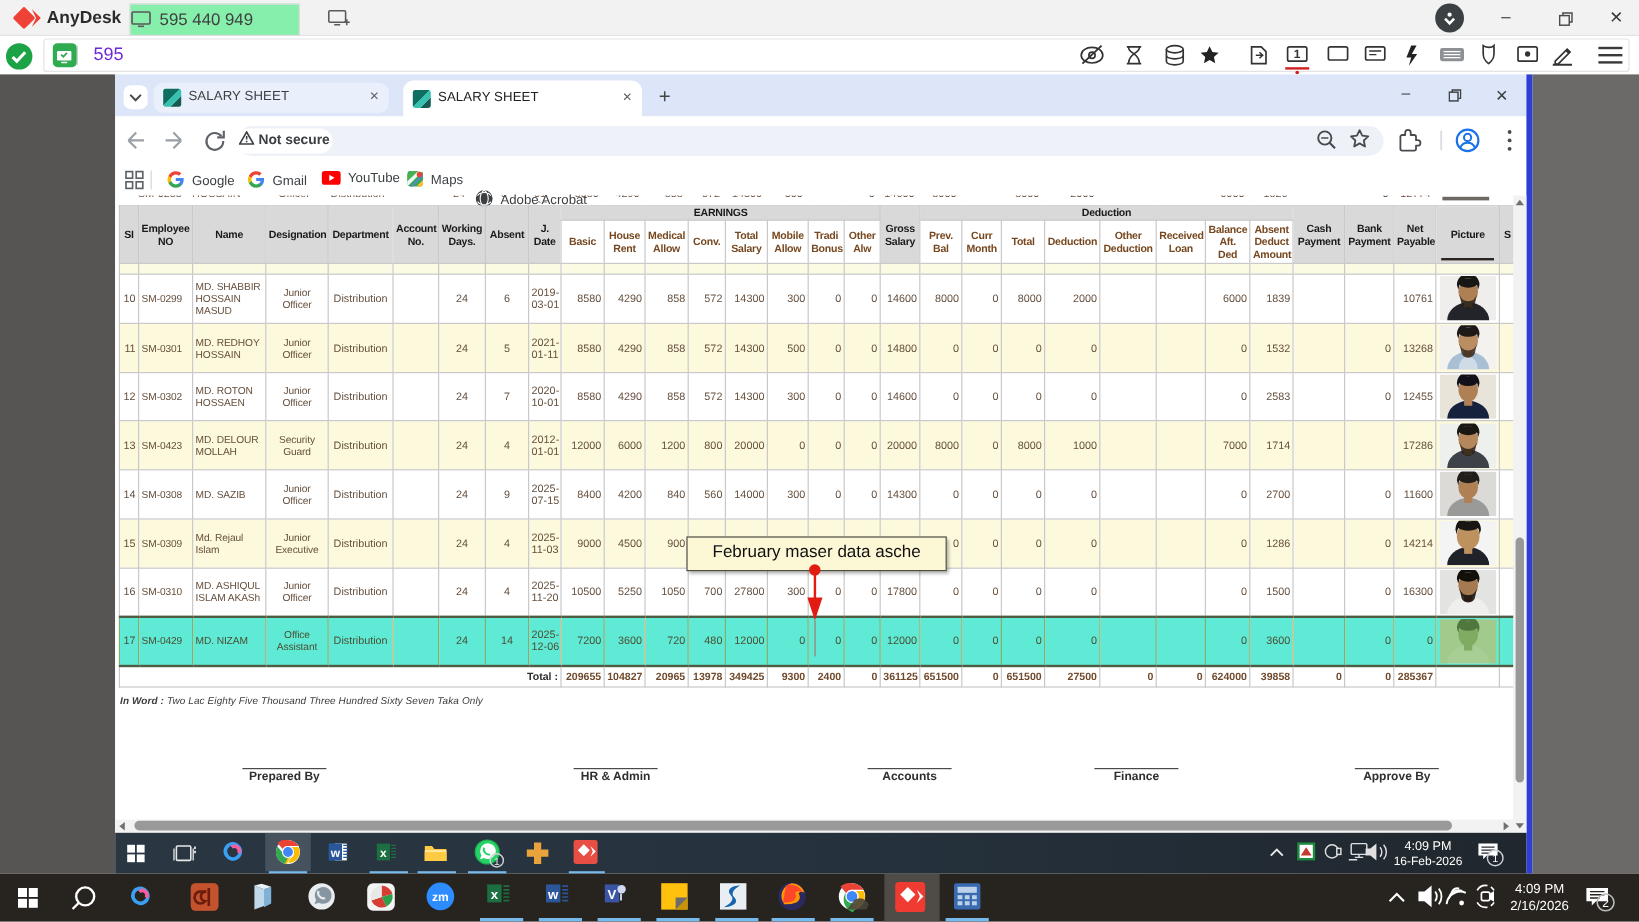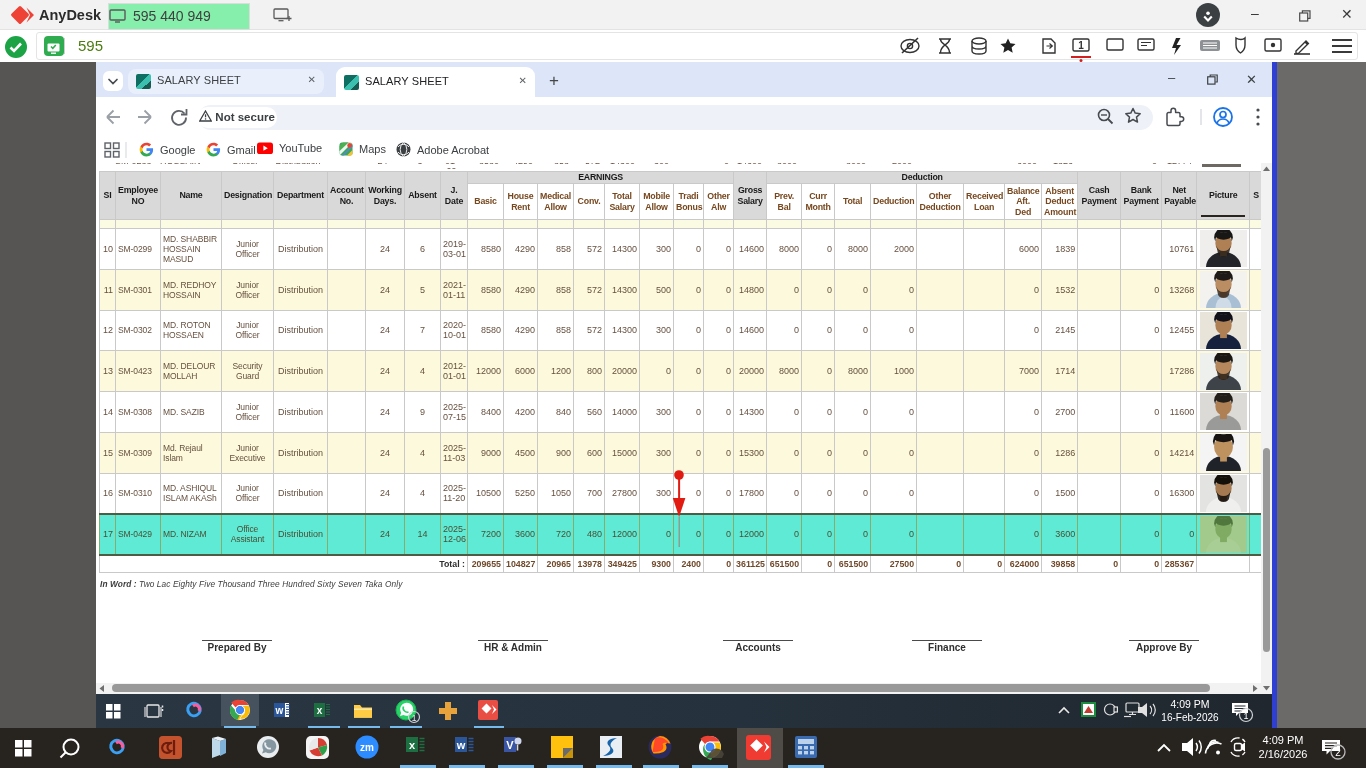--- a/index.html
+++ b/index.html
@@ -129,21 +129,21 @@
         <circle cx="12" cy="12" r="11" fill="#1ba345"></circle>
         <path d="M6.5 12.5 l3.5 3.5 l7-7.5" fill="none" stroke="#fff" stroke-width="2.6"></path>
       </svg></div>
   <div class="abs" id="adfield"></div>
   <div class="abs" id="adchip"><svg width="13" height="11" viewBox="0 0 13 11">
         <rect x="0.5" y="0.5" width="12" height="8" rx="1" fill="#fff"></rect>
         <path d="M4 3.5 l1.8 1.8 l3-3.2" fill="none" stroke="#2fab50" stroke-width="1.5"></path>
         <path d="M4 10.2 h5" stroke="#fff" stroke-width="1.4"></path>
       </svg></div>
   <div class="abs" style="left:64px;top:38px;width:1px;height:16px;background:#cfcfcf;"></div>
-  <div class="abs" style="left:78px;top:37px;font-size:15px;color:#4d7c0f;">595</div>
+  <div class="abs" style="left:78px;top:37px;font-size:15px;color:#6d28d9;">595</div>
 
   <svg class="abs" id="adicons" width="470" height="32" viewBox="0 0 470 32" style="left:890px;top:30px;">
     <g stroke="#333" fill="none" stroke-width="1.4">
       <ellipse cx="20" cy="16" rx="9" ry="6.5"></ellipse>
         <circle cx="20" cy="16" r="2.6"></circle>
         <path d="M12 23 L28 8" stroke-width="1.6"></path>
       <path d="M49 9 h12 M49 23 h12 M50.5 9.5 c0 5 9 5 9 13 M59.5 9.5 c0 5 -9 5 -9 13"></path>
       <ellipse cx="89" cy="11" rx="7" ry="3"></ellipse>
         <path d="M82 11 v10 c0 1.8 3.2 3 7 3 s7 -1.2 7 -3 v-10 M82 16 c0 1.8 3.2 3 7 3 s7 -1.2 7 -3"></path>
       <path d="M118 8.5 l2.3 4.8 5.2 .6 -3.9 3.6 1.1 5.2 -4.7-2.7 -4.7 2.7 1.1-5.2 -3.9-3.6 5.2-.6 Z" fill="#222" stroke="none"></path>
@@ -244,33 +244,33 @@
         <path fill="#34A853" d="M24 46c5.9 0 10.9-2 14.5-5.3l-7.1-5.5c-2 1.3-4.5 2.1-7.4 2.1-5.7 0-10.5-3.8-12.2-9h-7.3v5.7C8.1 41.2 15.5 46 24 46z"></path>
         <path fill="#FBBC05" d="M11.8 28.3c-.4-1.3-.7-2.8-.7-4.3s.3-3 .7-4.3V14h-7.3C2.9 17 2 20.4 2 24s.9 7 2.5 10l7.3-5.7z"></path>
         <path fill="#EA4335" d="M24 10.7c3.2 0 6.1 1.1 8.4 3.3l6.3-6.3C34.9 4.2 29.9 2 24 2 15.5 2 8.1 6.8 4.5 14l7.3 5.7c1.7-5.2 6.5-9 12.2-9z"></path>
       </svg><span>Google</span></div>
   <div class="abs bk" style="left:206px;"><svg width="15" height="15" viewBox="0 0 48 48">
         <path fill="#4285F4" d="M45.1 24.5c0-1.6-.1-3.1-.4-4.5H24v8.5h11.8c-.5 2.8-2.1 5.1-4.4 6.7v5.5h7.1c4.2-3.8 6.6-9.5 6.6-16.2z"></path>
         <path fill="#34A853" d="M24 46c5.9 0 10.9-2 14.5-5.3l-7.1-5.5c-2 1.3-4.5 2.1-7.4 2.1-5.7 0-10.5-3.8-12.2-9h-7.3v5.7C8.1 41.2 15.5 46 24 46z"></path>
         <path fill="#FBBC05" d="M11.8 28.3c-.4-1.3-.7-2.8-.7-4.3s.3-3 .7-4.3V14h-7.3C2.9 17 2 20.4 2 24s.9 7 2.5 10l7.3-5.7z"></path>
         <path fill="#EA4335" d="M24 10.7c3.2 0 6.1 1.1 8.4 3.3l6.3-6.3C34.9 4.2 29.9 2 24 2 15.5 2 8.1 6.8 4.5 14l7.3 5.7c1.7-5.2 6.5-9 12.2-9z"></path>
       </svg><span>Gmail</span></div>
-  <div class="abs bk" style="left:257px;"><svg width="16" height="13" viewBox="0 0 16 13">
+  <div class="abs bk" style="left:268px;"><svg width="16" height="13" viewBox="0 0 16 13">
         <rect x="0" y="0.5" width="16" height="11.5" rx="2.6" fill="#f00"></rect>
         <path d="M6.4 3.6 L10.8 6.2 L6.4 8.8 Z" fill="#fff"></path>
       </svg><span>YouTube</span></div>
   <div class="abs bk" style="left:339px;"><svg width="14" height="14" viewBox="0 0 14 14">
         <rect x="0.5" y="0.5" width="13" height="13" rx="2.5" fill="#35A85B"></rect>
         <path d="M0.5 9 L9.5 0.5 H4 L0.5 4 Z" fill="#4CAF50"></path>
         <path d="M0.5 13.5 L13.5 0.5 H9.5 L0.5 9 Z" fill="#fff" opacity="0.9"></path>
         <path d="M5 13.5 L13.5 5 V2.7 L2.7 13.5 Z" fill="#5C88C5"></path>
         <path d="M8 13.5 H11 a2.5 2.5 0 0 0 2.5 -2.5 V8 Z" fill="#FBC02D"></path>
         <circle cx="10.6" cy="3.4" r="2.3" fill="#EA4335"></circle>
       </svg><span>Maps</span></div>
-  <div class="abs bk" style="left:396px;"><svg width="15" height="15" viewBox="0 0 15 15">
+  <div class="abs bk" style="left:396px;margin-top:16px;"><svg width="15" height="15" viewBox="0 0 15 15">
         <circle cx="7.5" cy="7.5" r="7" fill="#3c4043"></circle>
         <path d="M2 5 a6.5 5.5 0 0 1 11 0 M2 10 a6.5 5.5 0 0 0 11 0 M7.5 0.5 a9 9 0 0 0 0 14 M7.5 0.5 a9 9 0 0 1 0 14" fill="none" stroke="#fff" stroke-width="0.9"></path>
       </svg><span>Adobe Acrobat</span></div>
 
   <div class="abs" id="partialrow">
       <div id="partialinner">
         <span style="position:absolute;left:1103px;top:1px;width:39px;height:3px;background:#6e6862;"></span>
         <span style="position:absolute;top:-7px;left:16px;width:41px;font-size:9px;color:#6b5242;">SM-0288</span>
         <span style="position:absolute;top:-7px;left:61px;width:57px;font-size:9px;color:#6b5242;">HOSSAIN</span>
         <span style="position:absolute;top:-7px;left:122px;width:48px;text-align:center;font-size:9px;color:#6b5242;">Officer</span>
@@ -502,21 +502,21 @@
 <td class="num">0</td>
 <td class="num">0</td>
 <td class="num">14600</td>
 <td class="num">0</td>
 <td class="num">0</td>
 <td class="num">0</td>
 <td class="num">0</td>
 <td class="num"></td>
 <td class="num"></td>
 <td class="num">0</td>
-<td class="num">2145</td>
+<td class="num">2583</td>
 <td class="num"></td>
 <td class="num">0</td>
 <td class="num">12455</td>
 <td class="picc"><svg width="47" height="37" viewBox="0 0 47 37" style="vertical-align:middle;display:inline-block;">
               <rect width="47" height="37" fill="#e8e4da"></rect>
               <path d="M6 37 a17.5 15 0 0 1 35 0 Z" fill="#16223d"></path>
               <rect x="20.1" y="19.6" width="6.8" height="6.5" fill="#b08055"></rect>
               <ellipse cx="23.5" cy="13.0" rx="8.2" ry="9.6" fill="#b08055"></ellipse>
               <path d="M15.3 11.5 a8.2 9.6 0 0 1 16.4 0 l1.2 -4 a9.399999999999999 9.6 0 0 0 -18.799999999999997 0 Z" fill="#121019"></path>
               <ellipse cx="23.5" cy="5.800000000000001" rx="8.036" ry="3.9" fill="#121019"></ellipse>
@@ -752,20 +752,21 @@
           <td></td>
 </tr>
 </tbody>
     </table>
   <div class="abs" id="inword"><b>In Word : </b>Two Lac Eighty Five Thousand Three Hundred Sixty Seven Taka Only</div>
   <div class="abs sig" style="left:202px;"><span>Prepared By</span></div>
   <div class="abs sig" style="left:478px;"><span>HR &amp; Admin</span></div>
   <div class="abs sig" style="left:723px;"><span>Accounts</span></div>
   <div class="abs sig" style="left:912px;"><span>Finance</span></div>
   <div class="abs sig" style="left:1129px;"><span>Approve By</span></div>
+  <div class="abs" id="tooltip">February maser data asche</div>
   <svg class="abs" id="redarrow" width="22" height="102" viewBox="0 0 22 102" style="left:668px;top:468px;">
     <circle cx="11" cy="7" r="4.8" fill="#e11b12"></circle>
     <rect x="10.1" y="7" width="2" height="25" fill="#e11b12"></rect>
     <polygon points="11.1,49 4.8,30 17.4,30" fill="#e11b12"></polygon>
     <rect x="10.6" y="49" width="1.2" height="30" fill="rgba(225,27,18,0.45)"></rect>
   </svg>
 
   <div class="abs" id="blueedge"></div>
   <div class="abs" id="vscroll"></div>
   <div class="abs" id="vthumb"></div>

